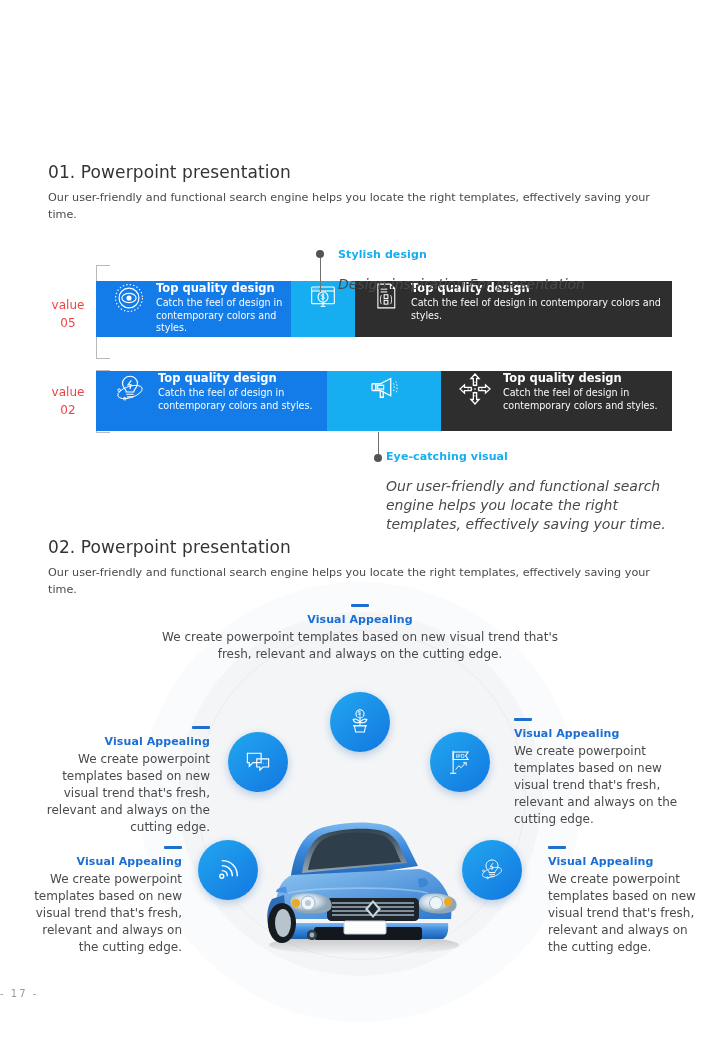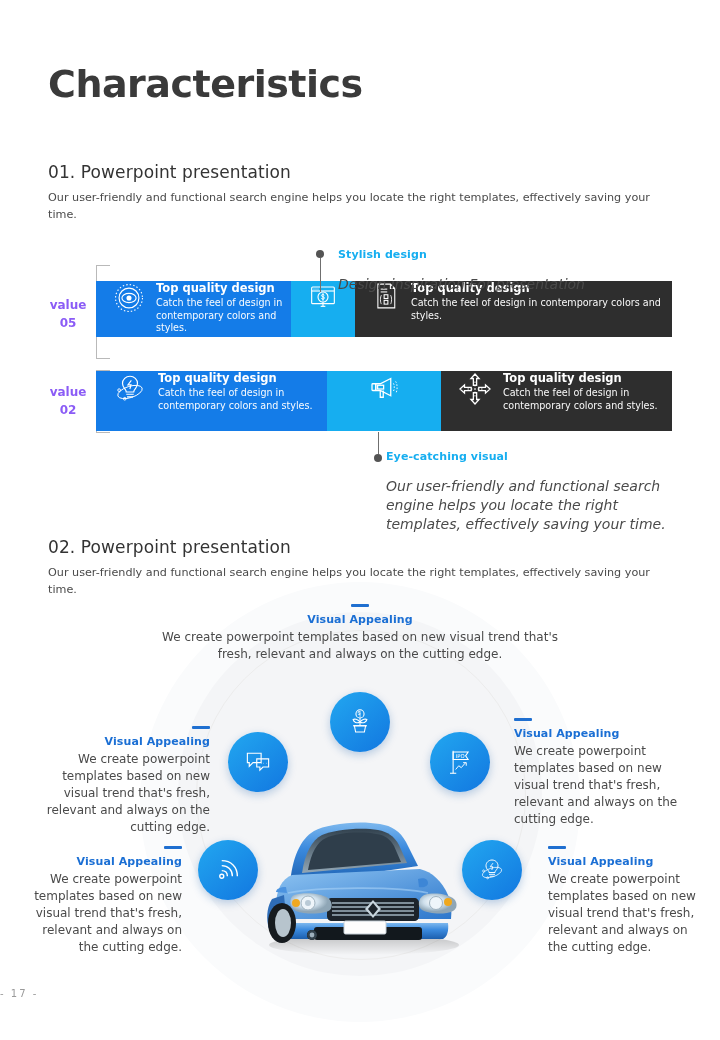--- a/index.html
+++ b/index.html
@@ -45,21 +45,21 @@
   }
   .bracket.top{left:96px;top:265px;width:14px;height:1px;border-left:none;border-top:1px solid #b9b9b9;}
   .bracket.bot{left:96px;top:358px;width:14px;height:1px;border-left:none;border-top:1px solid #b9b9b9;}
   .bracket-v{position:absolute;left:96px;top:265px;width:1px;height:94px;background:#b9b9b9;}
   .bracket2.top{left:96px;top:370px;width:14px;height:1px;border-top:1px solid #b9b9b9;}
   .bracket2-v{position:absolute;left:96px;top:370px;width:1px;height:62px;background:#b9b9b9;}
   .bracket2.bot{left:96px;top:432px;width:14px;height:1px;border-top:1px solid #b9b9b9;}
 
   .value-label{
     position:absolute;left:40px;width:56px;text-align:center;
-    font-size:12px;font-weight:700;color:#8b5cf6;line-height:1.5;
+    font-size:12px;font-weight:400;color:#ef4444;line-height:1.5;
   }
   #value01{top:296px;}
   #value02{top:383px;}
 
   .bar{position:absolute;display:flex;align-items:center;}
   .seg{height:100%;display:flex;align-items:flex-start;box-sizing:border-box;}
   .seg.blue{background:#147ce8;}
   .seg.cyan{background:#16aef0;justify-content:center;}
   .seg.dark{background:#2e2e2e;}
 
@@ -139,21 +139,20 @@
     position:absolute;left:0;right:0;top:988px;text-align:left;
     font-size:10px;color:#9a9a9a;letter-spacing:2px;
   }
   svg{display:block;}
 </style>
 </head>
 <body>
 
 <div class="slide">
 
-  <div class="page-title">Characteristics</div>
 
   <div class="sec-head" id="sec1-head">01. Powerpoint presentation</div>
   <div class="sec-body" id="sec1-body">Our user-friendly and functional search engine helps you locate the right templates, effectively saving your time.</div>
 
   <div class="info1"></div>
 
   <div class="bracket top"></div>
   <div class="bracket-v"></div>
   <div class="bracket bot"></div>
   <div class="bracket bracket2 top"></div>

